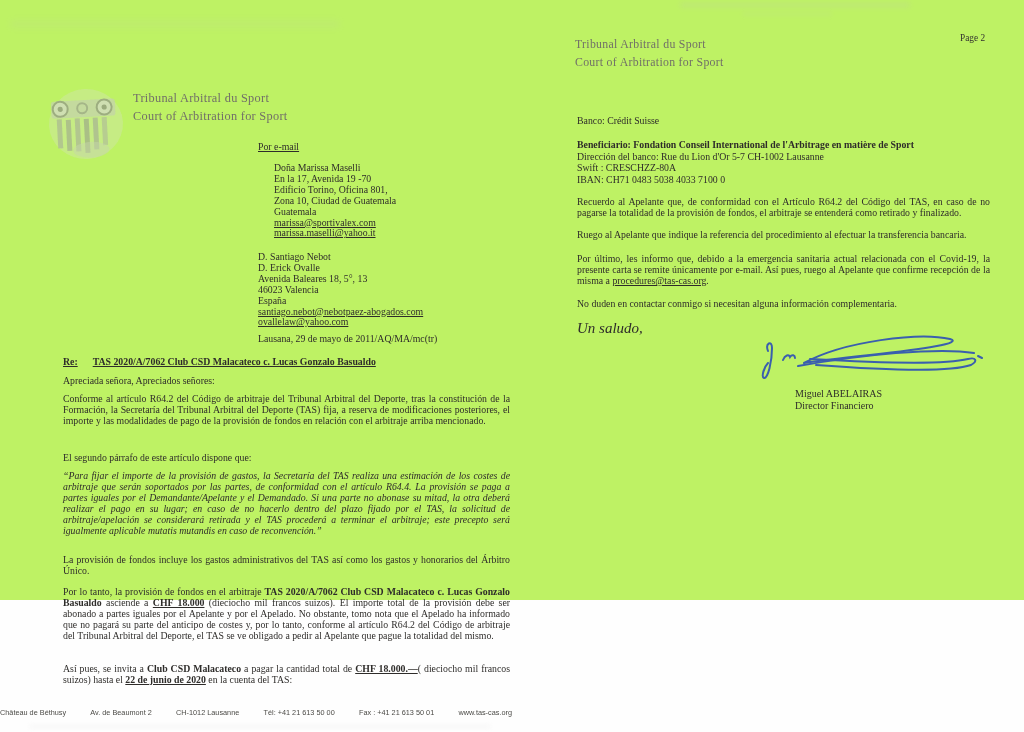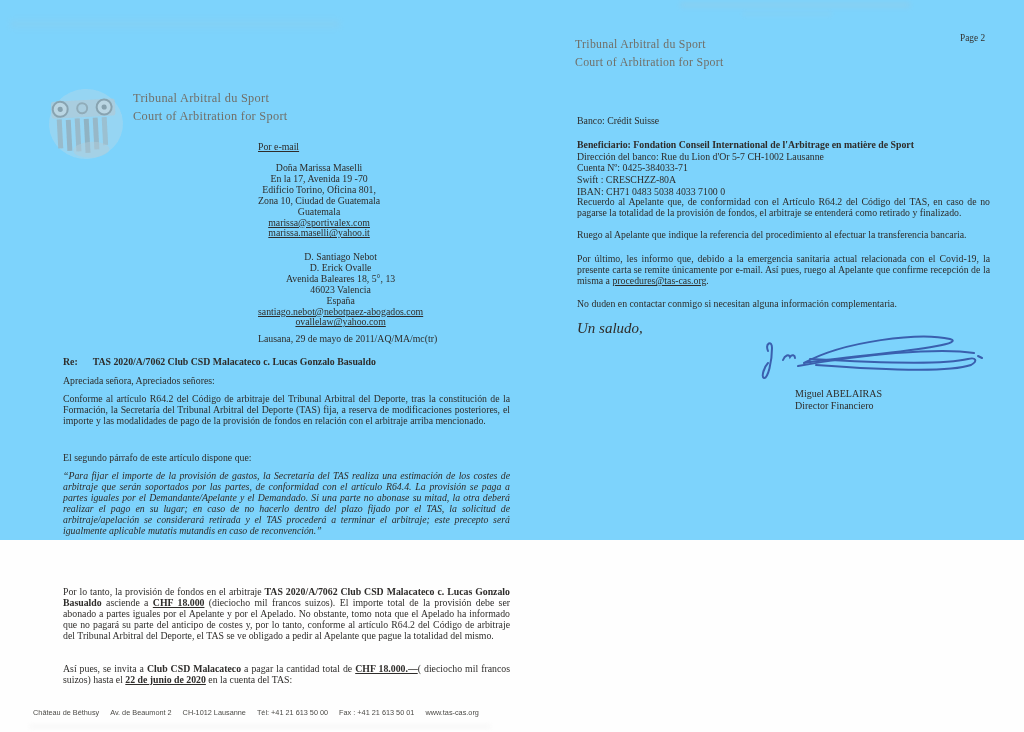--- a/index.html
+++ b/index.html
@@ -1,27 +1,27 @@
 <!DOCTYPE html>
 <html><head>
 <meta charset="utf-8">
 <style>
   html,body{margin:0;padding:0;background:#e9e9e9;}
   .canvas{position:relative;width:1024px;height:732px;background:#fefefe;overflow:hidden;
           font-family:"Liberation Serif", serif;color:#2e2c2a;}
-  .page{position:absolute;top:0;height:540px;width:512px;background:#7dd3fc;}
+  .page{position:absolute;top:0;height:600px;width:512px;background:#bef264;}
   #page1{left:0;} #page2{left:512px;}
   .abs{position:absolute;}
   .hdr{font-size:12.3px;line-height:17.5px;color:#716f68;letter-spacing:.3px;}
   .body-text{font-size:9.8px;line-height:11px;text-align:justify;}
-  .addr{font-size:9.8px;line-height:10.9px;text-align:center;}
+  .addr{font-size:9.8px;line-height:10.9px;}
   .b{font-weight:bold;margin-top:12px;} .u{text-decoration:underline;}
   .re-gap{display:inline-block;width:15px;}
   .quote{font-style:italic;}
-  .footer{display:flex;justify-content:center;gap:11px;width:512px;
+  .footer{display:flex;justify-content:space-between;gap:11px;width:512px;
           font-family:"Liberation Sans", sans-serif;font-size:7.3px;color:#4c4b47;}
   .page-label{font-size:9.3px;color:#33322f;}
   .sig-name{font-size:10px;line-height:11.5px;}
   .artifact{position:absolute;background:#bdbdbd;pointer-events:none;}
   .logo-wrap{filter:blur(0.6px);opacity:.85;}
 </style>
 </head>
 <body>
 
 <div class="canvas">
@@ -51,21 +51,21 @@
       </svg>
     </div>
 
     <div class="abs hdr" style="left:133px;top:90px;">
       <div>Tribunal Arbitral du Sport</div>
       <div>Court of Arbitration for Sport</div>
     </div>
 
     <div class="abs addr u" style="left:258px;top:142px;">Por e-mail</div>
 
-    <div class="abs addr" style="left:258px;top:163px;">
+    <div class="abs addr" style="left:274px;top:163px;">
       <div>Doña Marissa Maselli</div>
       <div>En la 17, Avenida 19 -70</div>
       <div>Edificio Torino, Oficina 801,</div>
       <div>Zona 10, Ciudad de Guatemala</div>
       <div>Guatemala</div>
       <div class="u">marissa@sportivalex.com</div>
       <div class="u">marissa.maselli@yahoo.it</div>
     </div>
 
     <div class="abs addr" style="left:258px;top:252px;">
@@ -73,32 +73,33 @@
       <div>D. Erick Ovalle</div>
       <div>Avenida Baleares 18, 5°, 13</div>
       <div>46023 Valencia</div>
       <div>España</div>
       <div class="u">santiago.nebot@nebotpaez-abogados.com</div>
       <div class="u">ovallelaw@yahoo.com</div>
     </div>
 
     <div class="abs addr" style="left:258px;top:334px;">Lausana, 29 de mayo de 2011/AQ/MA/mc(tr)</div>
 
-    <div class="abs" style="left:63px;top:356px;font-size:9.8px;">
+    <div class="abs" style="left:63px;top:356px;font-size:9.8px;text-decoration:underline;">
       <span class="b">Re:</span><span class="re-gap"></span><span class="b">TAS 2020/A/7062 Club CSD Malacateco c. Lucas Gonzalo Basualdo</span>
     </div>
 
     <div class="abs" style="left:63px;top:375px;font-size:9.8px;">Apreciada señora, Apreciados señores:</div>
 
     <div class="abs body-text" style="left:63px;top:393px;width:447px;">Conforme al artículo R64.2 del Código de arbitraje del Tribunal Arbitral del Deporte, tras la constitución de la Formación, la Secretaría del Tribunal Arbitral del Deporte (TAS) fija, a reserva de modificaciones posteriores, el importe y las modalidades de pago de la provisión de fondos en relación con el arbitraje arriba mencionado.</div>
 
     <div class="abs body-text" style="left:63px;top:452px;width:447px;text-align:left;">El segundo párrafo de este artículo dispone que:</div>
 
     <div class="abs body-text quote" style="left:63px;top:470px;width:447px;">“Para fijar el importe de la provisión de gastos, la Secretaría del TAS realiza una estimación de los costes de arbitraje que serán soportados por las partes, de conformidad con el artículo R64.4. La provisión se paga a partes iguales por el Demandante/Apelante y el Demandado. Si una parte no abonase su mitad, la otra deberá realizar el pago en su lugar; en caso de no hacerlo dentro del plazo fijado por el TAS, la solicitud de arbitraje/apelación se considerará retirada y el TAS procederá a terminar el arbitraje; este precepto será igualmente aplicable mutatis mutandis en caso de reconvención.”</div>
 
+    <div class="abs body-text" style="left:63px;top:554px;width:447px;">La provisión de fondos incluye los gastos administrativos del TAS así como los gastos y honorarios del Árbitro Único.</div>
 
     <div class="abs body-text" style="left:63px;top:586px;width:447px;">
       <span>Por lo tanto, la provisión de fondos en el arbitraje </span><span class="b">TAS 2020/A/7062 Club CSD Malacateco c. Lucas Gonzalo Basualdo</span><span> asciende a </span><span class="b u">CHF 18.000</span><span> (dieciocho mil francos suizos). El importe total de la provisión debe ser abonado a partes iguales por el Apelante y por el Apelado. No obstante, tomo nota que el Apelado ha informado que no pagará su parte del anticipo de costes y, por lo tanto, conforme al artículo R64.2 del Código de arbitraje del Tribunal Arbitral del Deporte, el TAS se ve obligado a pedir al Apelante que pague la totalidad del mismo.</span>
     </div>
 
     <div class="abs body-text" style="left:63px;top:663px;width:447px;">
       <span>Así pues, se invita a </span><span class="b">Club CSD Malacateco</span><span> a pagar la cantidad total de </span><span class="b u">CHF 18.000.—</span><span>( dieciocho mil francos suizos) hasta el </span><span class="b u">22 de junio de 2020</span><span> en la cuenta del TAS:</span>
     </div>
 
     <div class="abs footer" style="left:0;top:708px;">
@@ -121,21 +122,20 @@
       <div>Tribunal Arbitral du Sport</div>
       <div>Court of Arbitration for Sport</div>
     </div>
 
     <div class="abs page-label" style="left:448px;top:33px;">Page 2</div>
 
     <div class="abs" style="left:65px;top:115px;font-size:9.8px;line-height:11.8px;">
       <div>Banco: Crédit Suisse</div>
       <div class="b">Beneficiario: Fondation Conseil International de l'Arbitrage en matière de Sport</div>
       <div>Dirección del banco: Rue du Lion d'Or 5-7 CH-1002 Lausanne</div>
-      <div>Cuenta Nº: 0425-384033-71</div>
       <div>Swift : CRESCHZZ-80A</div>
       <div>IBAN: CH71 0483 5038 4033 7100 0</div>
     </div>
 
     <div class="abs body-text" style="left:65px;top:196px;width:413px;">Recuerdo al Apelante que, de conformidad con el Artículo R64.2 del Código del TAS, en caso de no pagarse la totalidad de la provisión de fondos, el arbitraje se entenderá como retirado y finalizado.</div>
 
     <div class="abs body-text" style="left:65px;top:229px;width:413px;text-align:left;">Ruego al Apelante que indique la referencia del procedimiento al efectuar la transferencia bancaria.</div>
 
     <div class="abs body-text" style="left:65px;top:253px;width:413px;">
       <span>Por último, les informo que, debido a la emergencia sanitaria actual relacionada con el Covid-19, la presente carta se remite únicamente por e-mail. Así pues, ruego al Apelante que confirme recepción de la misma a </span><span class="u">procedures@tas-cas.org</span><span>.</span>

